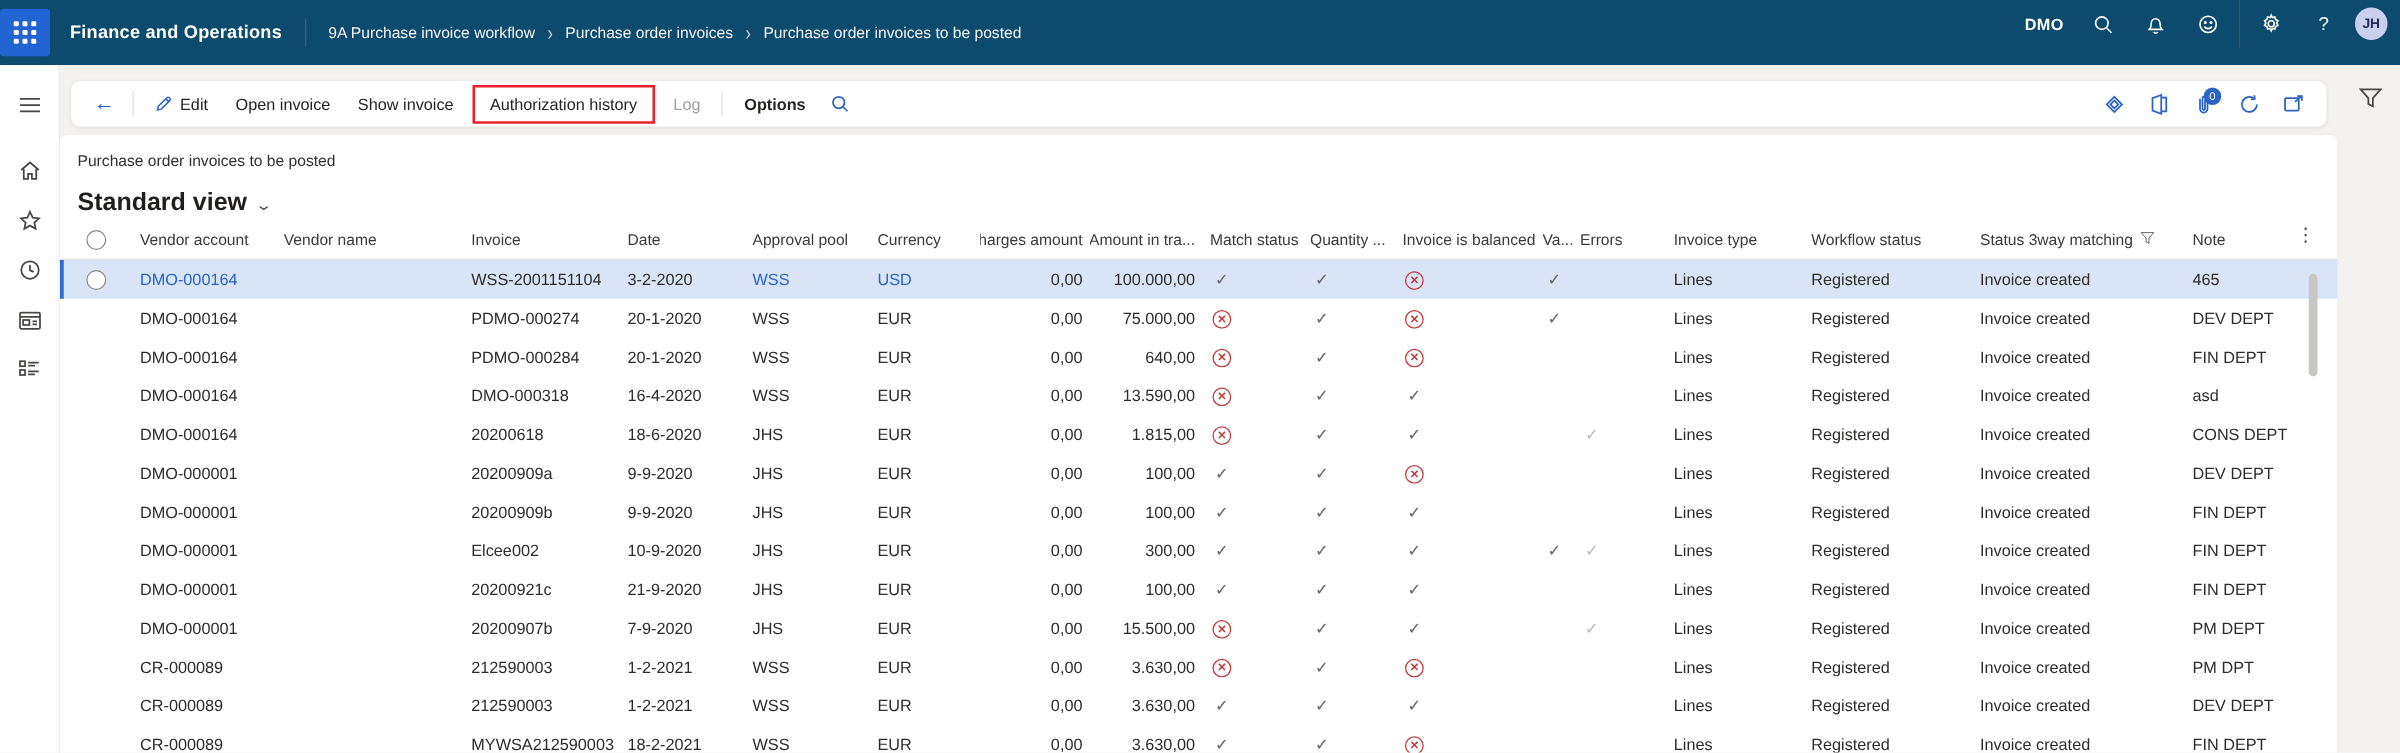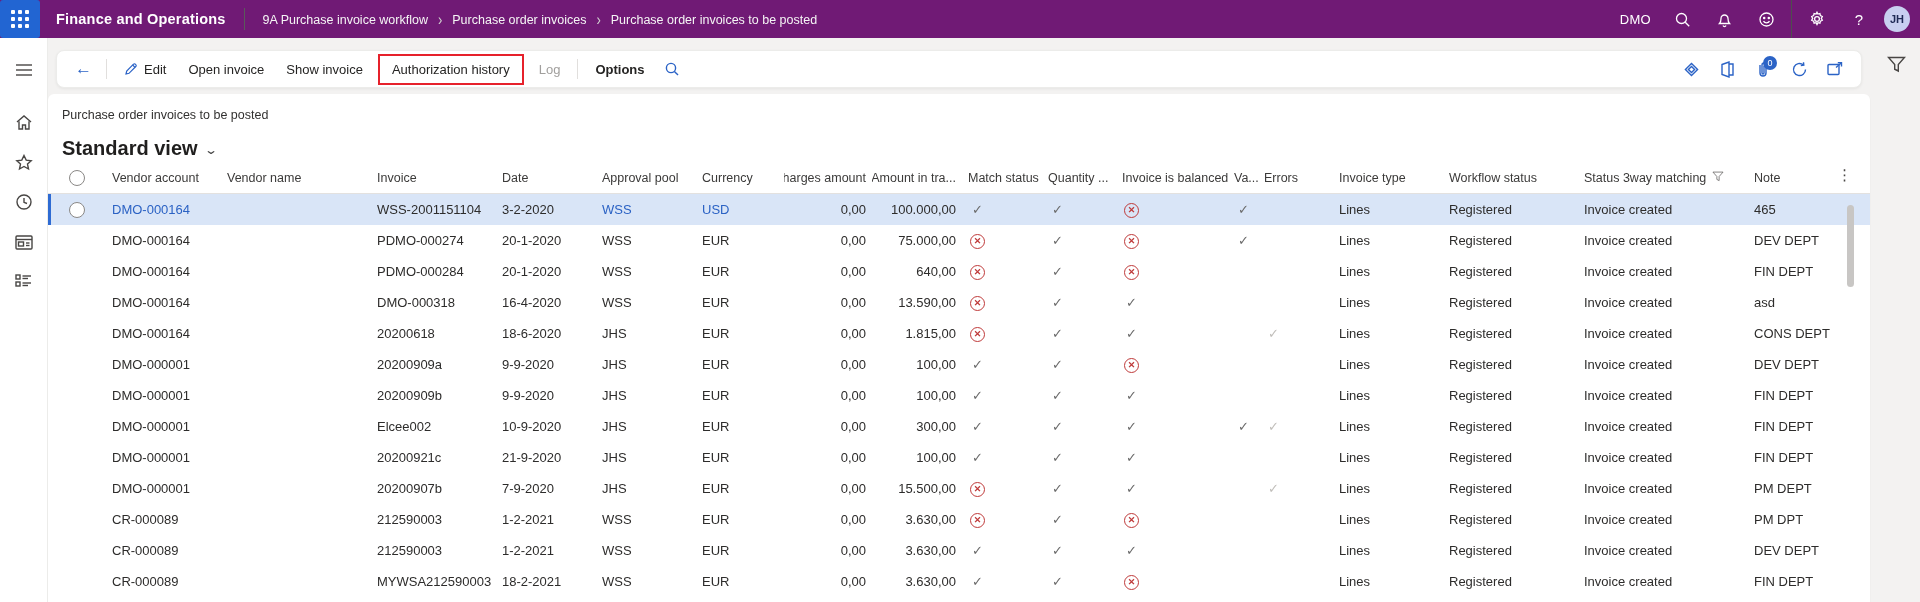--- a/index.html
+++ b/index.html
@@ -1,29 +1,29 @@
 <!DOCTYPE html>
 <html><head>
 <meta charset="utf-8">
 <style>
   * { margin:0; padding:0; box-sizing:border-box; }
   html,body { width:1920px; height:602px; overflow:hidden; background:#f3f2f1;
               font-family:"Liberation Sans", sans-serif; }
 
   
-  .topbar { height:38px; background:#701a75; display:flex; align-items:center; color:#fff; position:relative; }
+  .topbar { height:52px; background:#0c4a6e; display:flex; align-items:center; color:#fff; position:relative; }
   .waffle { width:40px; height:38px; background:#2265d2; border-radius:3px; display:flex; align-items:center; justify-content:center; cursor:pointer; }
   .waffle-grid { display:grid; grid-template-columns:repeat(3,4px); grid-gap:3px; }
   .waffle-grid i { width:4px; height:4px; background:#fff; border-radius:1px; }
   .app-title { font-size:14.5px; font-weight:700; margin-left:16px; letter-spacing:.2px; }
   .tb-sep { width:1px; height:22px; background:#5a5a5a; margin:0 18px; }
-  .crumbs { display:flex; align-items:flex-end; font-size:12.5px; color:#f5f5f5; gap:10px; }
+  .crumbs { display:flex; align-items:center; font-size:12.5px; color:#f5f5f5; gap:10px; }
   .crumb-chev { font-size:13px; color:#d0d0d0; transform:scaleY(1.3); }
   .tb-right { position:absolute; right:10px; top:0; height:38px; display:flex; align-items:center; gap:8px; }
-  .env-badge { font-size:13px; font-weight:400; margin-right:6px; letter-spacing:.3px; }
+  .env-badge { font-size:13px; font-weight:700; margin-right:6px; letter-spacing:.3px; }
   .tb-icon { width:34px; height:30px; display:flex; align-items:center; justify-content:center; cursor:pointer; border-radius:2px; }
   .tb-icon svg { stroke:#fff; fill:none; stroke-width:1.3; }
   .tb-divider { width:1px; height:38px; background:#4e4e4e; }
   .q-icon { font-size:15px; color:#fff; font-weight:400; }
   .avatar { width:26px; height:26px; border-radius:50%; background:#c8cff0; color:#1f2a56; font-size:11px; font-weight:700; display:flex; align-items:center; justify-content:center; }
 
   
   .layout { display:flex; height:564px; }
   .sidebar { width:48px; background:#fff; border-right:1px solid #ececea; display:flex; flex-direction:column; align-items:center; padding-top:12px; gap:0; z-index:3; }
   .sb-btn { width:48px; height:40px; display:flex; align-items:center; justify-content:center; cursor:pointer; color:#484644; }

